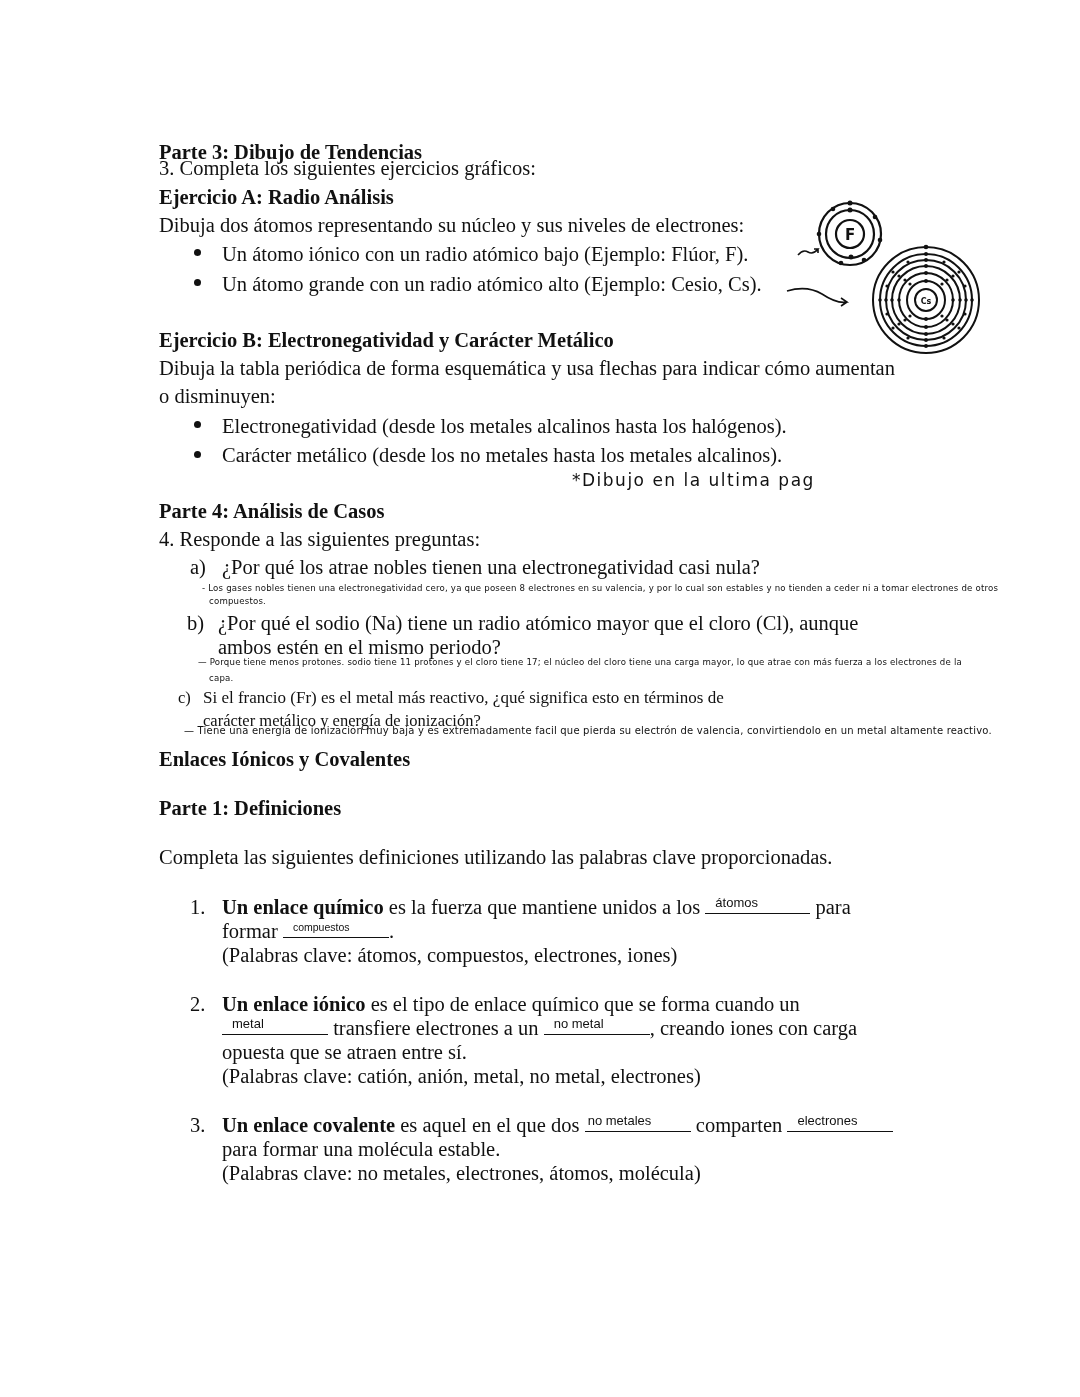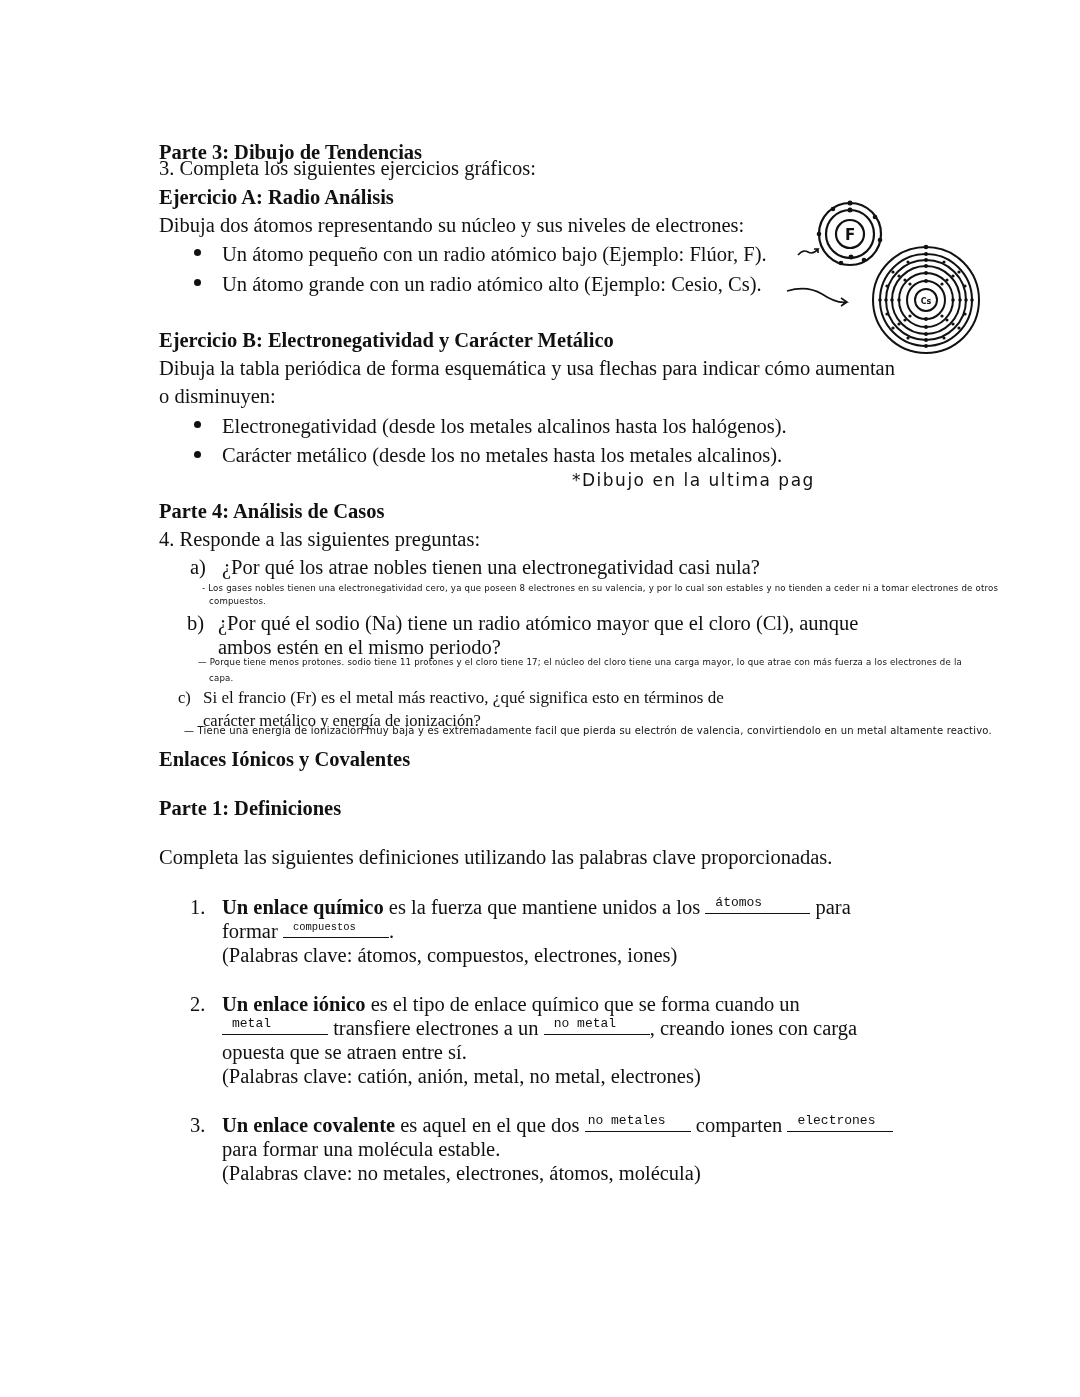--- a/index.html
+++ b/index.html
@@ -9,33 +9,33 @@
   .t { font-size: 20.5px; line-height: 24px; }
   .b { font-weight: bold; }
   .i { }
   .hand { font-family: "DejaVu Sans", sans-serif; color: #111; letter-spacing: 0.2px; }
   .hand-xs { font-size: 8.6px; }
   .hand-m { font-size: 17px; letter-spacing: 1.5px; }
   .bullet { display: inline-block; width: 7px; height: 7px; border-radius: 50%; background: #111;
             position: absolute; }
   .blank { display: inline-block; border-bottom: 1.3px solid #111; position: relative;
            height: 18px; vertical-align: baseline; }
-  .blank span { position: absolute; left: 10px; bottom: -2px; font-family: Liberation Mono, monospace;
+  .blank span { position: absolute; left: 10px; bottom: -2px; font-family: Liberation Sans, sans-serif;
                 font-size: 13px; white-space: nowrap; }
   .blank.small span { font-size: 10.5px; }
 </style>
 </head>
 <body>
 
 <div class="abs t b" style="left:159px;top:140px">Parte 3: Dibujo de Tendencias</div>
 <div class="abs t" style="left:159px;top:156px">3. Completa los siguientes ejercicios gráficos:</div>
 <div class="abs t b" style="left:159px;top:185px">Ejercicio A: Radio Análisis</div>
 <div class="abs t" style="left:159px;top:213px">Dibuja dos átomos representando su núcleo y sus niveles de electrones:</div>
 <span class="bullet" style="left:194px;top:249px"></span>
-<div class="abs t" style="left:222px;top:242px">Un átomo pequeño con un radio atómico bajo (Ejemplo: Flúor, F).</div>
+<div class="abs t" style="left:222px;top:242px">Un átomo iónico con un radio atómico bajo (Ejemplo: Flúor, F).</div>
 <span class="bullet" style="left:194px;top:279px"></span>
 <div class="abs t" style="left:222px;top:272px">Un átomo grande con un radio atómico alto (Ejemplo: Cesio, Cs).</div>
 
 <svg class="abs" style="left:780px;top:190px" width="220" height="170" viewBox="0 0 220 170">
 
   <path d="M18 65 q5 -6 10 -3 q5 3 10 -3 l-4 0 m4 0 l0 4" fill="none" stroke="#111" stroke-width="1.6"></path>
 
   <path d="M7 101 q20 -6 35 3 q15 10 25 8 l-6 -4 m6 4 l-6 4" fill="none" stroke="#111" stroke-width="1.6"></path>
 
   <g>

